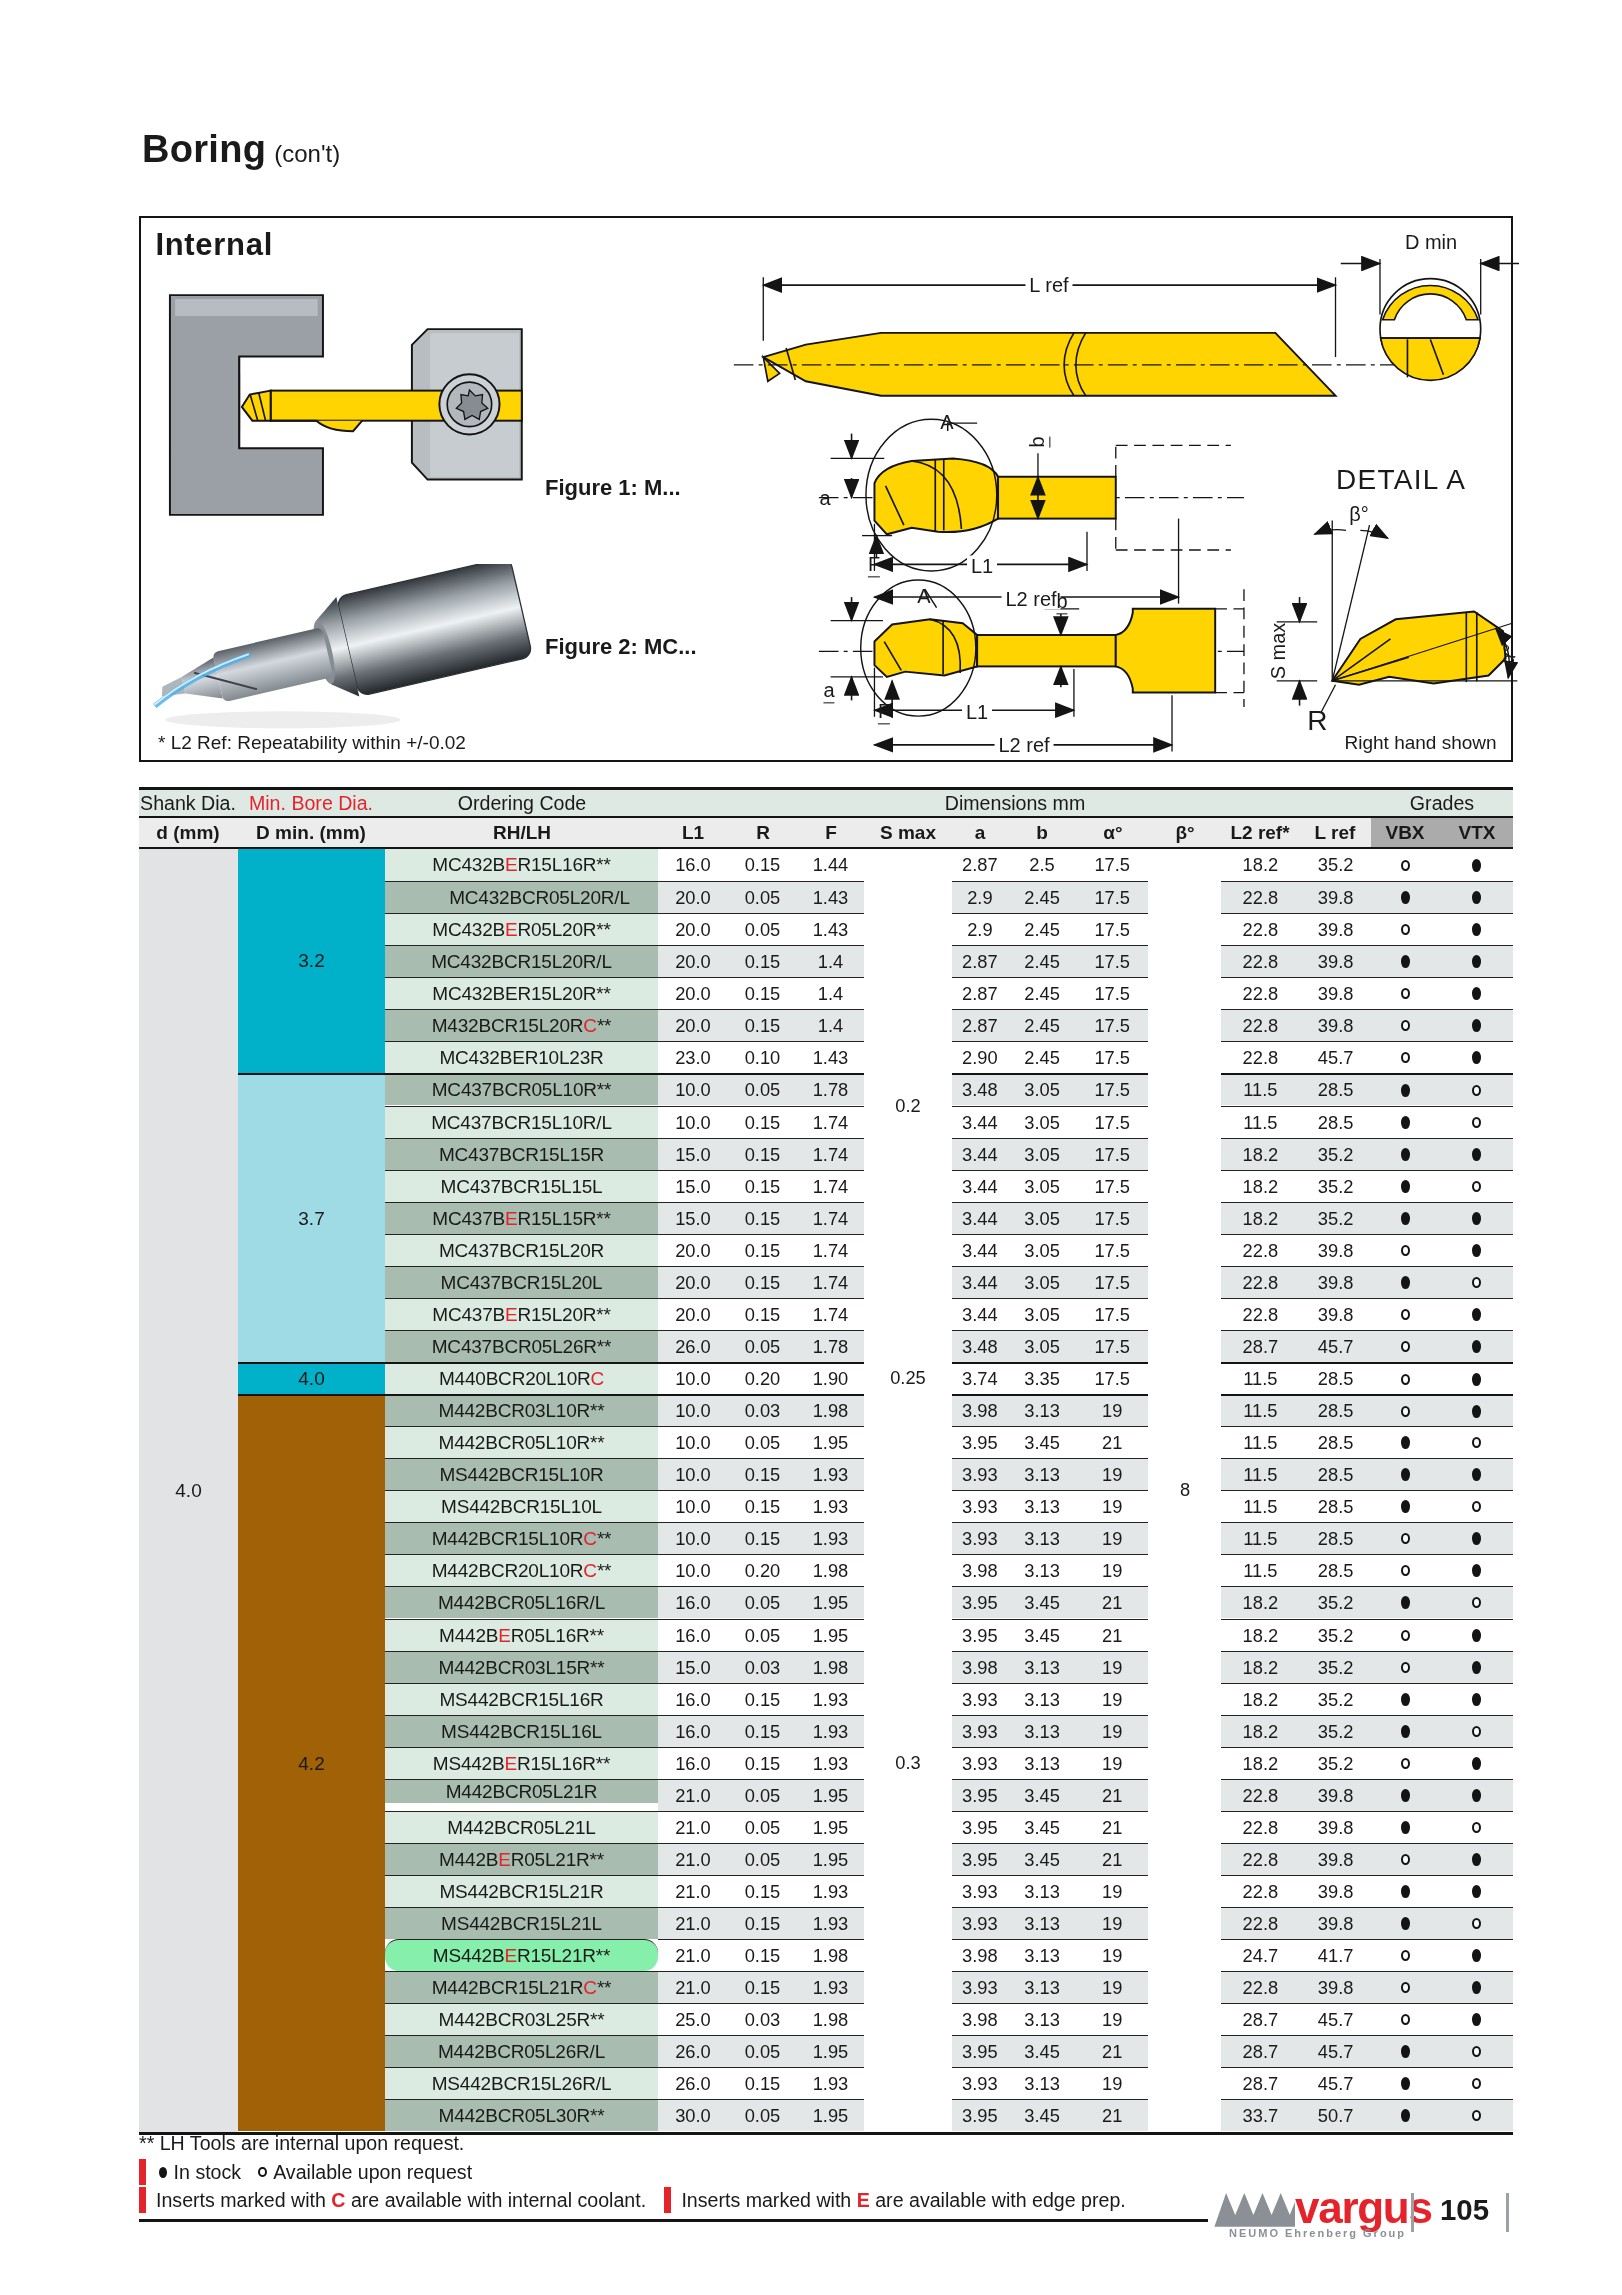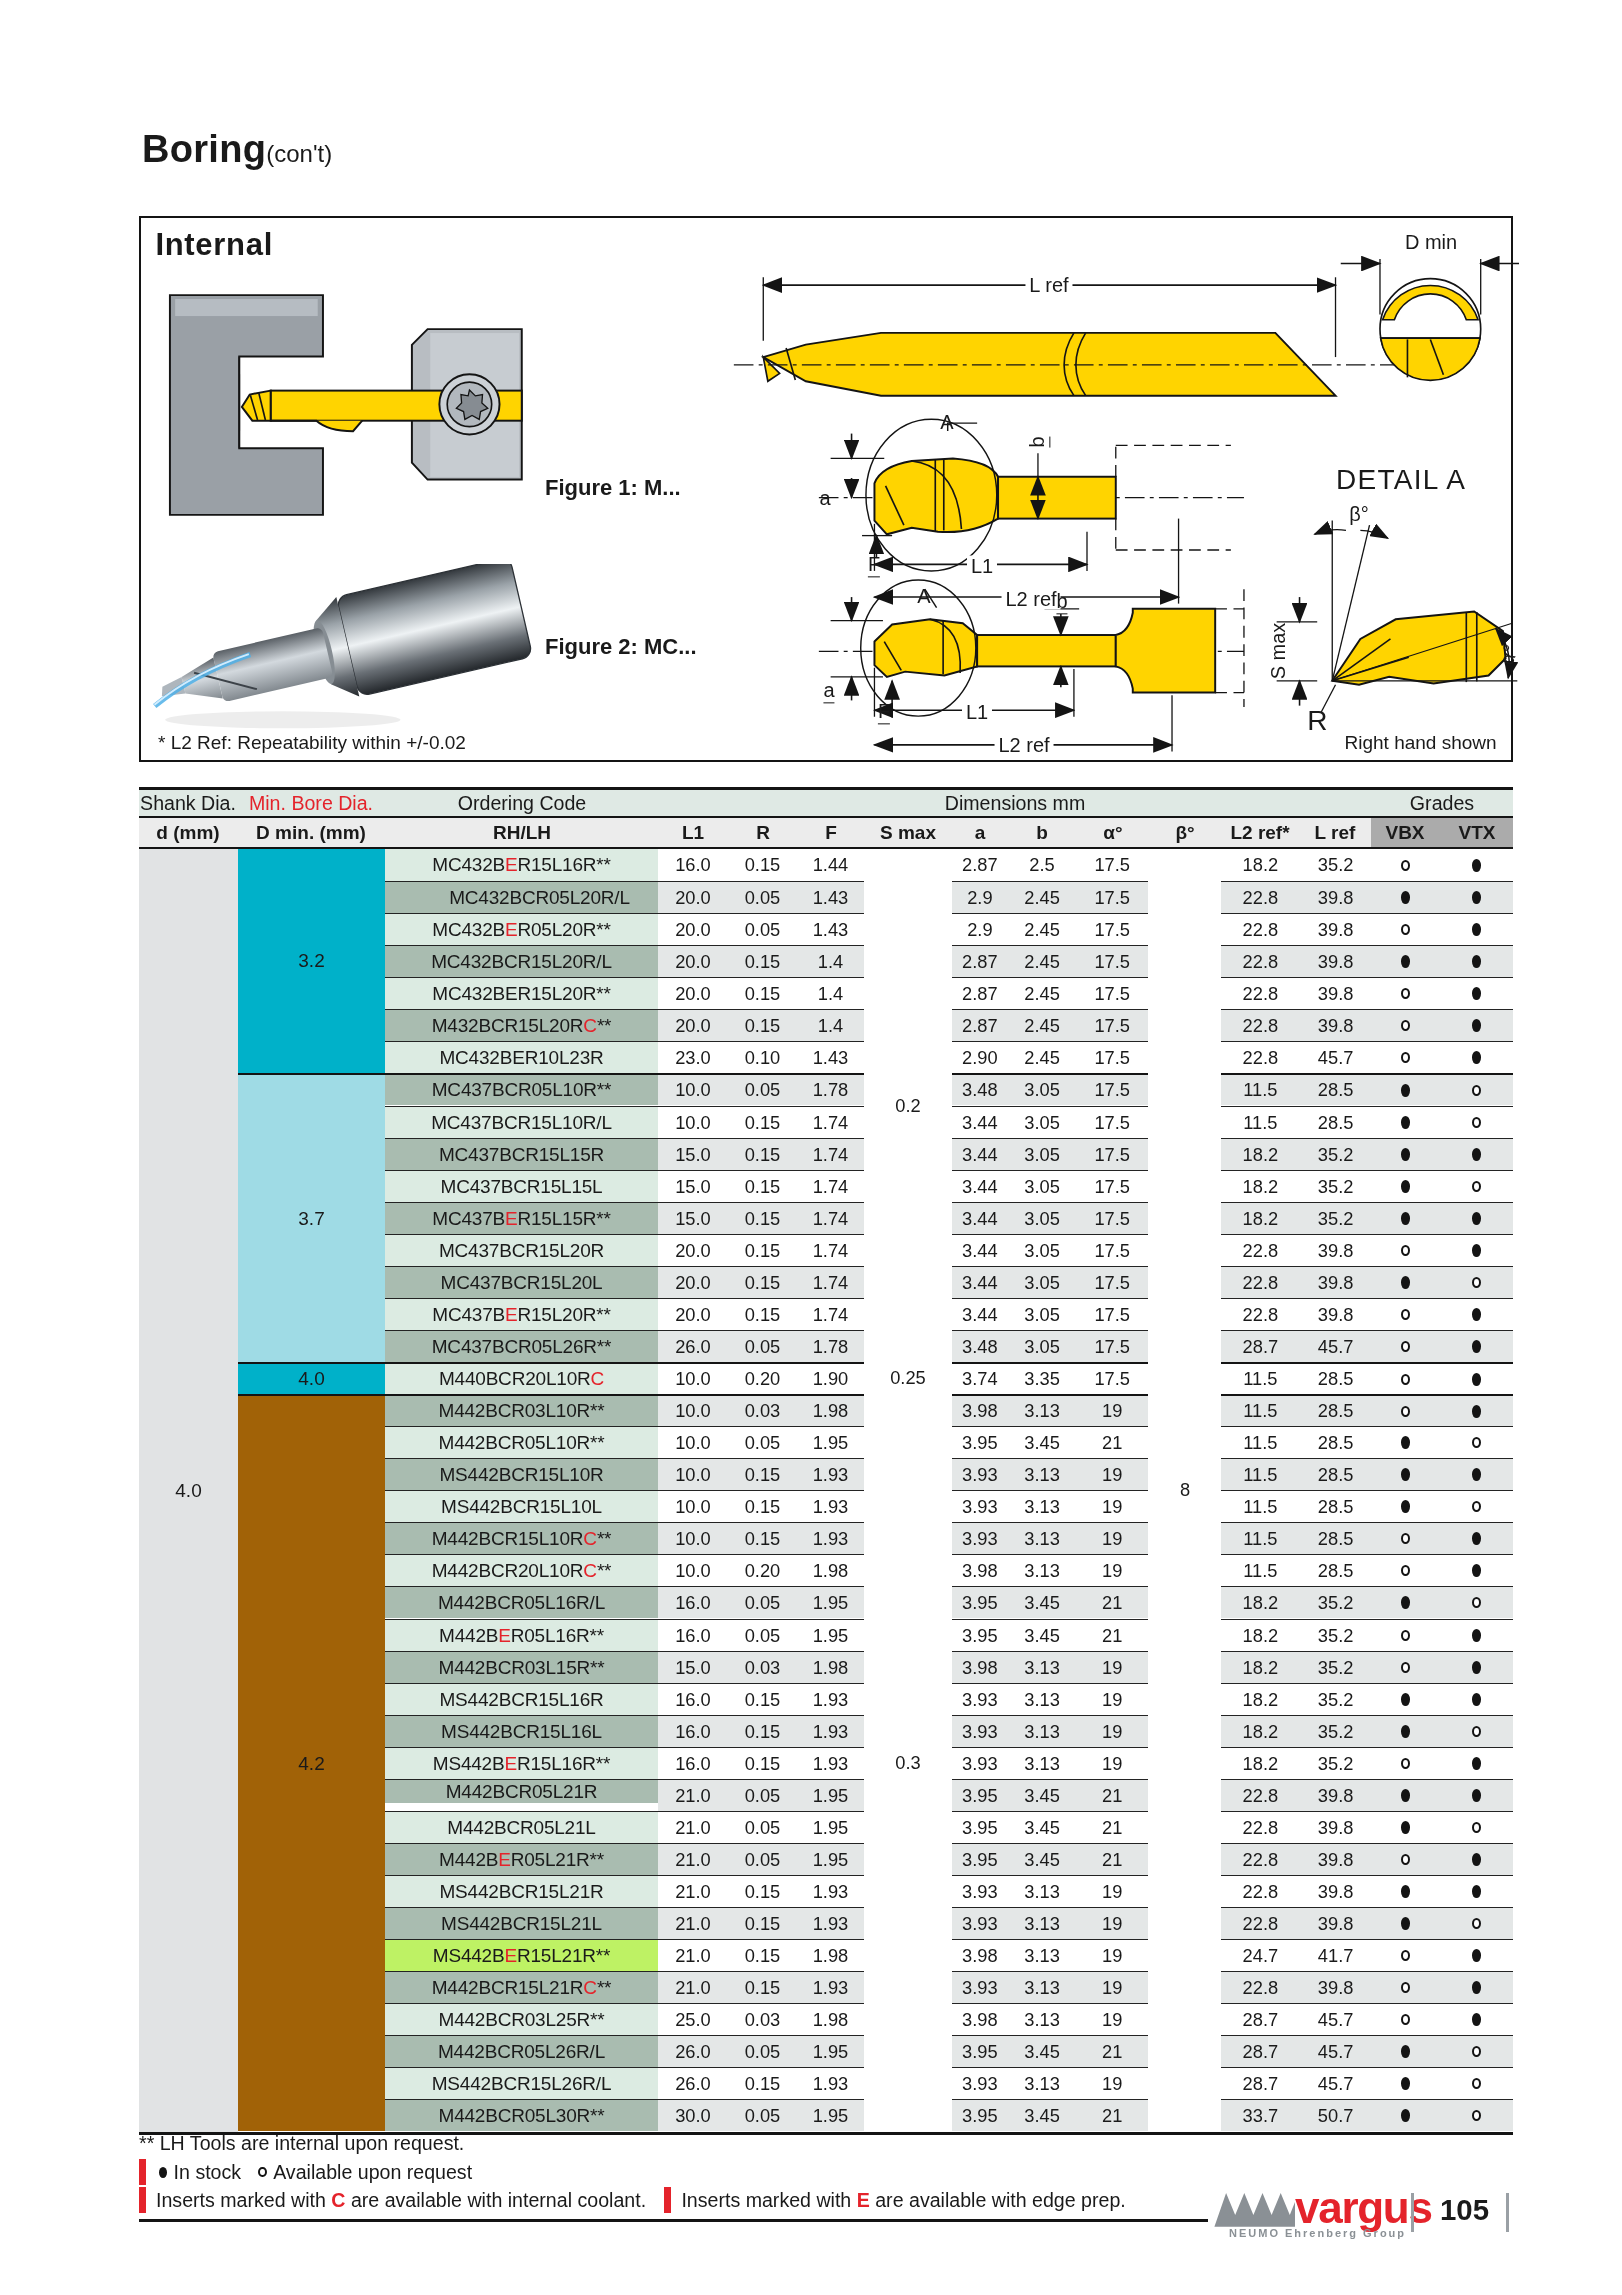--- a/index.html
+++ b/index.html
@@ -1,21 +1,21 @@
 <!DOCTYPE html>
 <html style="font-size:10.5px"><head>
 <meta charset="utf-8">
 <style>
   html,body{margin:0;padding:0;background:#fff;}
   .page{position:relative;width:1623px;height:2295px;background:#fff;overflow:hidden;
         font-family:"Liberation Sans",sans-serif;color:#1a1a1a;}
   
   .title{position:absolute;left:142px;top:128px;white-space:nowrap;}
   .title .main{font-size:38px;font-weight:800;letter-spacing:0.3px;}
-  .title .suf{font-size:24px;font-weight:400;margin-left:0;}
+  .title .suf{font-size:24px;font-weight:400;margin-left:8px;}
   
   .dbox{position:absolute;left:139px;top:216px;width:1374px;height:546px;
         border:2.6px solid #141414;box-sizing:border-box;background:#fff;}
   .internal{position:absolute;left:14.4px;top:9.2px;font-size:31px;font-weight:600;letter-spacing:0.7px;}
   .illo1{position:absolute;left:25px;top:73px;}
   .illo2{position:absolute;left:10.5px;top:346px;}
   .techsvg{position:absolute;left:514px;top:5.2px;}
   .figcap{position:absolute;font-size:22px;font-weight:600;white-space:nowrap;}
   .cap1{left:404px;top:257px;}
   .cap2{left:404px;top:416px;}
@@ -1065,21 +1065,21 @@
         <div class="bandcells" style="left: 1082px; top: 1058px; width: 292px; height: 32px; background: rgb(228, 231, 231); border-top: 1.3px solid rgb(35, 35, 35);">
           <div class="c" style="width: 79px;">22.8</div>
           <div class="c" style="width: 72px;">39.8</div>
           <div class="c" style="width: 69px;">
             <span class="dot"></span>
           </div>
           <div class="c" style="width: 73px;">
             <span class="ring"></span>
           </div>
         </div>
-        <div class="cell codecell" style="left: 246px; top: 1090px; width: 273px; height: 32px; background: #bef264; border-top: 1.3px solid rgb(35, 35, 35);">
+        <div class="cell codecell" style="left: 246px; top: 1090px; width: 273px; height: 32px; background: #86efac; border-top: 1.3px solid rgb(35, 35, 35); border-radius: 14px;">
           <span>MS442B<span class="red">E</span>R15L21R**</span>
         </div>
         <div class="bandcells" style="left: 519px; top: 1090px; width: 206px; height: 32px; background: rgb(255, 255, 255); border-top: 1.3px solid rgb(35, 35, 35);">
           <div class="c" style="width: 70px;">21.0</div>
           <div class="c" style="width: 69px;">0.15</div>
           <div class="c" style="width: 67px;">1.98</div>
         </div>
         <div class="bandcells" style="left: 813px; top: 1090px; width: 196px; height: 32px; background: rgb(255, 255, 255); border-top: 1.3px solid rgb(35, 35, 35);">
           <div class="c" style="width: 56px;">3.98</div>
           <div class="c" style="width: 69px;">3.13</div>

